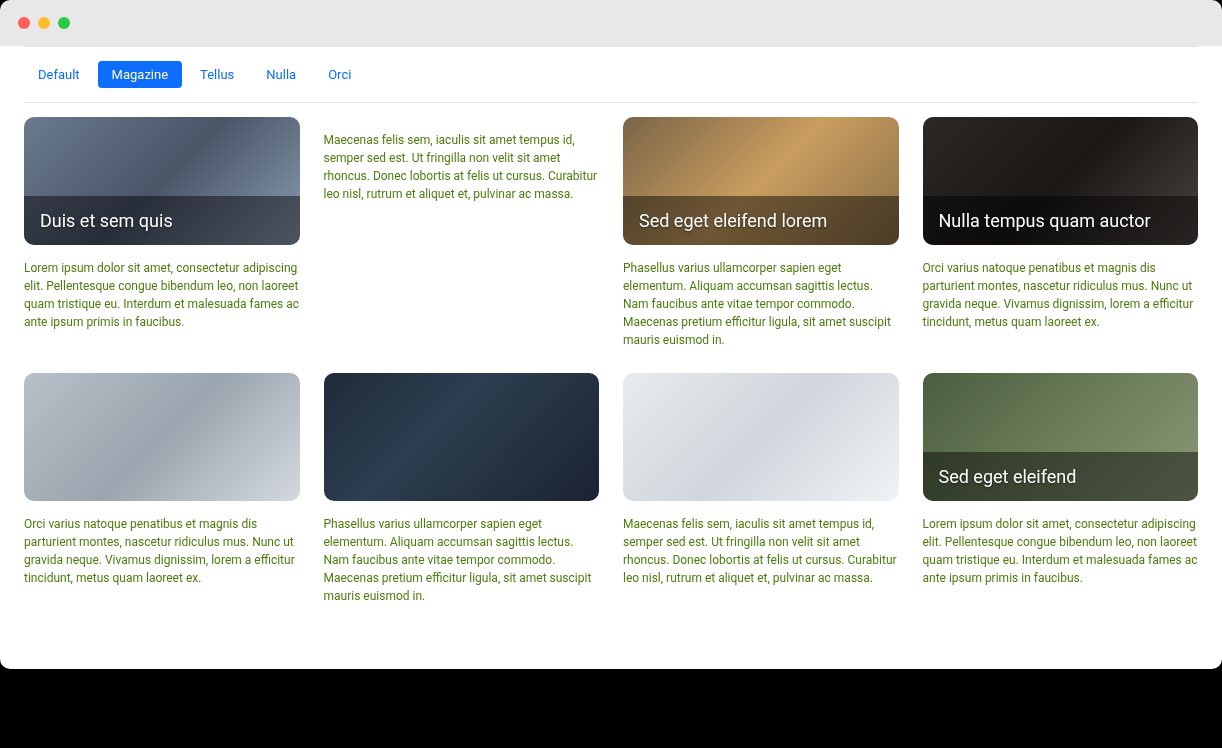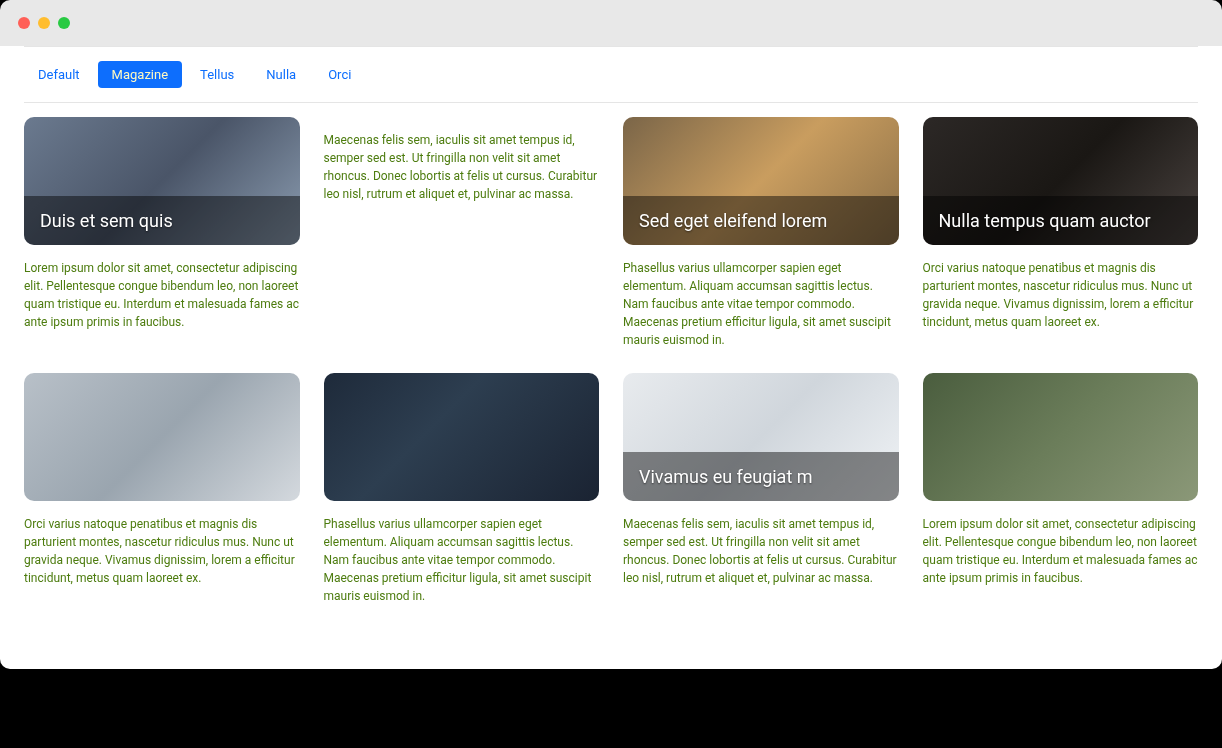--- a/index.html
+++ b/index.html
@@ -169,27 +169,27 @@
     <div class="card">
       <div class="card-image">
         <div class="card-image-bg img-6"></div>
       </div>
       <p class="card-excerpt">Phasellus varius ullamcorper sapien eget elementum. Aliquam accumsan sagittis lectus. Nam faucibus ante vitae tempor commodo. Maecenas pretium efficitur ligula, sit amet suscipit mauris euismod in.</p>
     </div>
 
     <div class="card">
       <div class="card-image">
         <div class="card-image-bg img-7"></div>
-        <div class="card-title-overlay">
-          <h3 class="card-title">Vivamus eu feugiat m</h3>
-        </div>
       </div>
       <p class="card-excerpt">Maecenas felis sem, iaculis sit amet tempus id, semper sed est. Ut fringilla non velit sit amet rhoncus. Donec lobortis at felis ut cursus. Curabitur leo nisl, rutrum et aliquet et, pulvinar ac massa.</p>
     </div>
 
     <div class="card">
       <div class="card-image">
         <div class="card-image-bg img-8"></div>
+        <div class="card-title-overlay">
+          <h3 class="card-title">Sed eget eleifend</h3>
+        </div>
       </div>
       <p class="card-excerpt">Lorem ipsum dolor sit amet, consectetur adipiscing elit. Pellentesque congue bibendum leo, non laoreet quam tristique eu. Interdum et malesuada fames ac ante ipsum primis in faucibus.</p>
     </div>
   </div>
 </div>
 
 </body></html>

